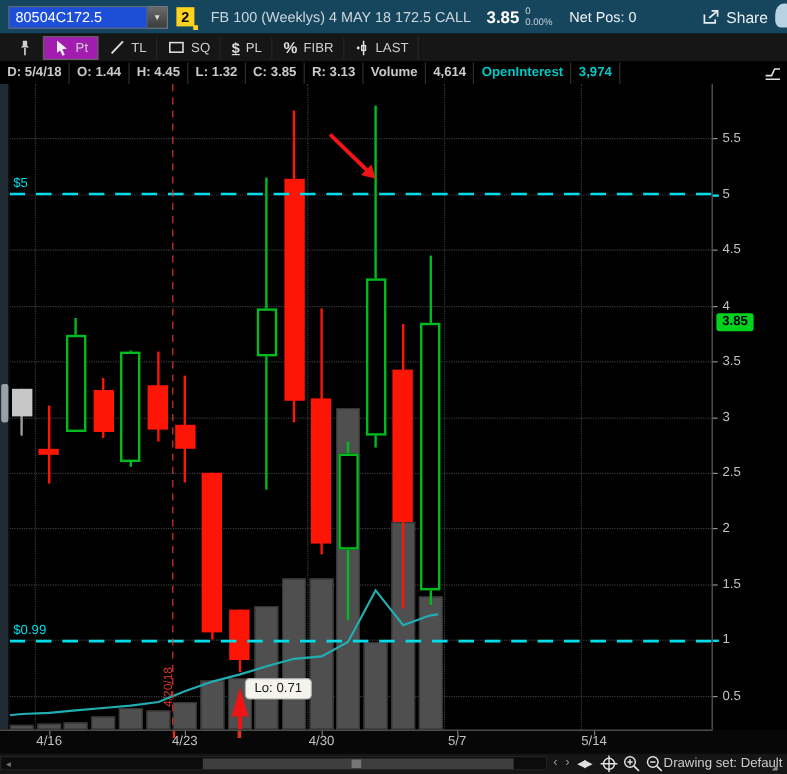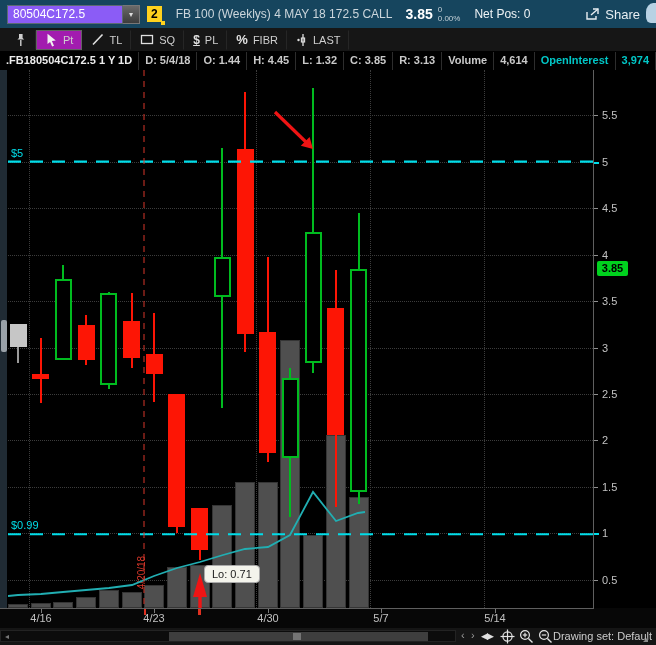--- a/index.html
+++ b/index.html
@@ -3,21 +3,21 @@
 <meta charset="utf-8">
 <style>
   * { margin:0; padding:0; box-sizing:border-box; }
   html,body { width:656px; height:645px; background:#000; overflow:hidden;
     font-family:"Liberation Sans", sans-serif; }
   #app { position:relative; width:656px; height:645px; background:#000; }
 
   
   #topbar { position:absolute; left:0; top:0; width:656px; height:28px;
     background:#16455e; display:flex; align-items:center; padding-left:7px; }
-  .sym-box { width:116px; height:19px; background:#8b5cf6; border:1px solid #5c6a72;
+  .sym-box { width:116px; height:19px; background:#1d4ed8; border:1px solid #5c6a72;
     color:#fff; font-size:12px; display:flex; align-items:center; padding:0 5px; }
   .sym-dd { width:17px; height:19px; background:linear-gradient(#6a6a6a,#3c3c3c);
     border:1px solid #777; border-left:none; color:#ddd; font-size:8px;
     display:flex; align-items:center; justify-content:center; }
   .badge2 { margin-left:7px; background:#ffd21e; color:#000; font-size:12px;
     font-weight:bold; padding:0 4px; height:16px; line-height:16px; position:relative; }
   .badge2::after { content:""; position:absolute; right:-3px; bottom:-3px;
     width:4px; height:4px; background:#ffd21e; }
   .desc { margin-left:14px; color:#ccd6dc; font-size:12px; white-space:nowrap; }
   .price { margin-left:13px; color:#fff; font-size:14px; font-weight:bold; }
@@ -187,21 +187,20 @@
           <line x1="7" y1="1" x2="7" y2="13" stroke="#e0e0e0" stroke-width="1.3"></line>
           <rect x="5.4" y="5" width="3.2" height="4" fill="none" stroke="#e0e0e0" stroke-width="1.1"></rect>
           <circle cx="2.5" cy="7" r="1.2" fill="#e0e0e0"></circle>
         </svg>
       </span>
       <span>LAST</span>
     </div>
   </div>
 
   <div id="chartheader">
-    <div class="hcell hsym">.FB180504C172.5 1 Y 1D</div>
     <div class="hcell">D: 5/4/18</div>
     <div class="hcell">O: 1.44</div>
     <div class="hcell">H: 4.45</div>
     <div class="hcell">L: 1.32</div>
     <div class="hcell">C: 3.85</div>
     <div class="hcell">R: 3.13</div>
     <div class="hcell">Volume</div>
     <div class="hcell">4,614</div>
     <div class="hcell teal-txt">OpenInterest</div>
     <div class="hcell teal-txt">3,974</div>

